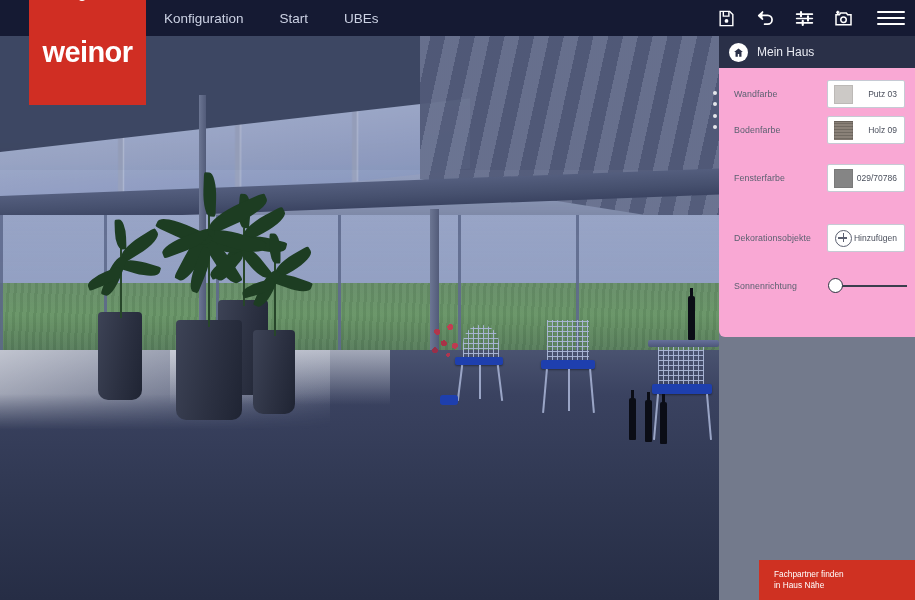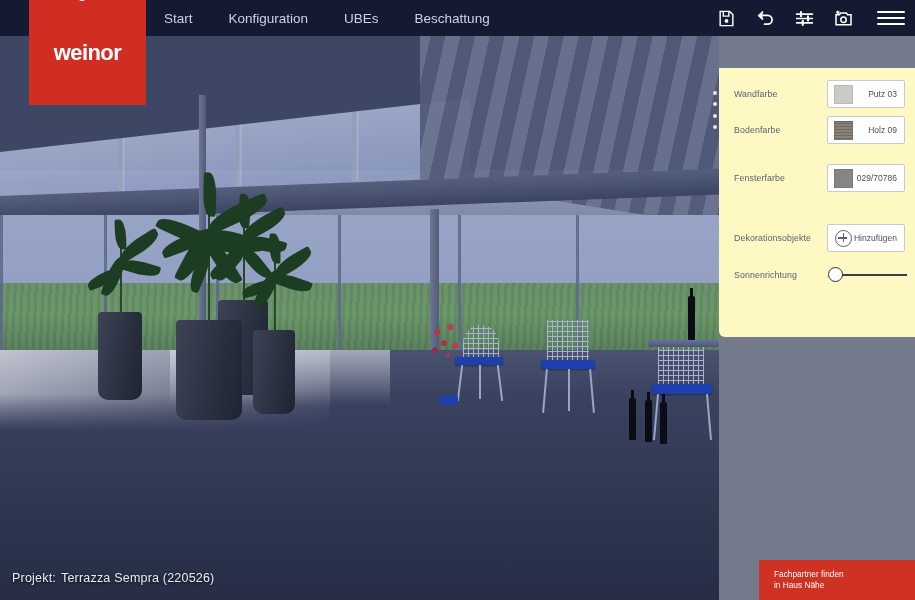--- a/index.html
+++ b/index.html
@@ -91,42 +91,42 @@
   
   .project{position:absolute;left:12px;bottom:15px;color:#e9ecf3;font-size:12.5px;
      text-shadow:0 1px 3px rgba(0,0,0,.75);letter-spacing:.2px;white-space:nowrap;}
   .project b{font-weight:400;}
   .project .proj-val{margin-left:5px;}
 
   
   .topbar{position:absolute;left:0;top:0;width:915px;height:36px;background:#151a33;z-index:30;}
   .logo{position:absolute;left:29px;top:0;width:117px;height:105px;background:#d02e23;z-index:40;
      display:flex;align-items:center;justify-content:center;}
-  .logo-text{color:#fff;font-size:22px;font-weight:700;letter-spacing:-.6px;position:relative;
+  .logo-text{color:#fff;font-size:29px;font-weight:700;letter-spacing:-.6px;position:relative;
      font-family:"Liberation Sans",sans-serif;}
   .logo-dot{position:absolute;left:47.5px;top:-9px;width:10px;height:10px;background:#fff;border-radius:50%;}
 
   .nav{position:absolute;left:146px;top:0;height:36px;display:flex;align-items:stretch;z-index:31;}
   .nav-item{display:flex;align-items:center;padding:0 18px;color:#ccd2e4;font-size:13.5px;cursor:pointer;}
   .nav-item.active{background:#4a5068;color:#ffffff;margin:4px 0 0 0;height:32px;}
 
   .tools{position:absolute;right:10px;top:0;height:36px;display:flex;align-items:center;gap:17px;z-index:31;}
   .tool{width:22px;height:22px;display:flex;align-items:center;justify-content:center;cursor:pointer;}
   .tool svg{display:block;}
   .burger{width:28px;height:22px;display:flex;flex-direction:column;justify-content:center;gap:4px;cursor:pointer;margin-left:6px;}
   .burger span{display:block;height:2px;background:#fff;border-radius:1px;}
 
   
   .panel{position:absolute;left:719px;top:0;width:196px;height:600px;z-index:20;background:#737a8c;}
   .panel-head{position:absolute;left:0;top:36px;width:196px;height:32px;background:#2a3048;
      display:flex;align-items:center;padding-left:10px;box-sizing:border-box;}
   .home-circle{width:19px;height:19px;border-radius:50%;background:#fff;display:flex;
      align-items:center;justify-content:center;margin-right:9px;flex:0 0 auto;}
   .panel-title{color:#e8eaf2;font-size:12px;}
-  .panel-body{position:absolute;left:0;top:68px;width:196px;height:269px;background:#fef9c3;
+  .panel-body{position:absolute;left:0;top:68px;width:196px;height:269px;background:#f9a8d4;
      border-radius:0 0 0 6px;}
 
   .grip{position:absolute;left:-9px;top:87px;width:10px;height:46px;
      display:flex;flex-direction:column;justify-content:space-between;align-items:center;
      padding:4px 0;box-sizing:border-box;z-index:25;}
   .grip i{width:4px;height:4px;border-radius:50%;background:rgba(255,255,255,.85);}
 
   .row{position:absolute;left:0;width:196px;height:36px;display:flex;align-items:center;}
   .row-label{position:absolute;left:15px;font-size:8.8px;color:#5b6070;letter-spacing:.1px;white-space:nowrap;}
   .field{position:absolute;left:108px;width:78px;height:28px;background:#fff;border:1px solid #c6cad4;
@@ -265,37 +265,33 @@
     <div class="bottle" style="left:688px;top:296px;height:44px;"></div>
 
     <div>
       <div class="bottle" style="left:629px;top:398px;height:42px;"></div>
       <div class="bottle" style="left:645px;top:400px;height:42px;"></div>
       <div class="bottle" style="left:660px;top:402px;height:42px;"></div>
     </div>
 
     <div style="position:absolute;left:440px;top:395px;width:18px;height:10px;background:#1e3fae;border-radius:3px;"></div>
 
-    <div class="project">
-      <b>Projekt:</b><span class="proj-val">Terrazza Sempra (220526)</span>
-    </div>
   </div>
 
   <div class="topbar"></div>
 
   <div class="logo">
     <div class="logo-text">weinor</div>
     <div class="logo-dot"></div>
   </div>
 
   <div class="nav">
+    <div class="nav-item">Konfiguration</div>
     <div class="nav-item">Start</div>
-    <div class="nav-item">Konfiguration</div>
     <div class="nav-item">UBEs</div>
-    <div class="nav-item">Beschattung</div>
   </div>
 
   <div class="tools">
     <div class="tool">
       <svg width="19" height="19" viewBox="0 0 24 24" fill="none" stroke="#fff" stroke-width="1.8">
         <path d="M4 3h12l4 4v14H4z"></path>
           <path d="M8 3v6h7V3"></path>
           <circle cx="12" cy="15" r="2.4" fill="#fff" stroke="none"></circle>
       </svg>
     </div>
@@ -327,20 +323,28 @@
 
   <div class="panel">
 
     <div class="grip">
       <i></i>
         <i></i>
         <i></i>
         <i></i>
     </div>
 
+    <div class="panel-head">
+      <div class="home-circle">
+        <svg width="11" height="11" viewBox="0 0 24 24" fill="#2a3048">
+          <path d="M12 3 2.5 11h3v10h5v-6h3v6h5V11h3z"></path>
+        </svg>
+      </div>
+      <div class="panel-title">Mein Haus</div>
+    </div>
 
     <div class="panel-body">
 
       <div class="row" style="top:8px">
         <div class="row-label">Wandfarbe</div>
         <div class="field">
           <div class="swatch" style="background:#ccc9c6"></div>
           <div class="field-val">Putz 03</div>
         </div>
       </div>
@@ -363,21 +367,21 @@
 
 
       <div class="row" style="top:152px">
         <div class="row-label">Dekorationsobjekte</div>
         <div class="field">
           <div class="plus"></div>
           <div class="field-val">Hinzufügen</div>
         </div>
       </div>
 
-      <div class="row" style="top:189px">
+      <div class="row" style="top:200px">
         <div class="row-label">Sonnenrichtung</div>
         <div class="slider">
           <div class="track" style="left:9px;width:71px;"></div>
           <div class="thumb" style="left:1px;"></div>
         </div>
       </div>
 
 
     </div>
 

